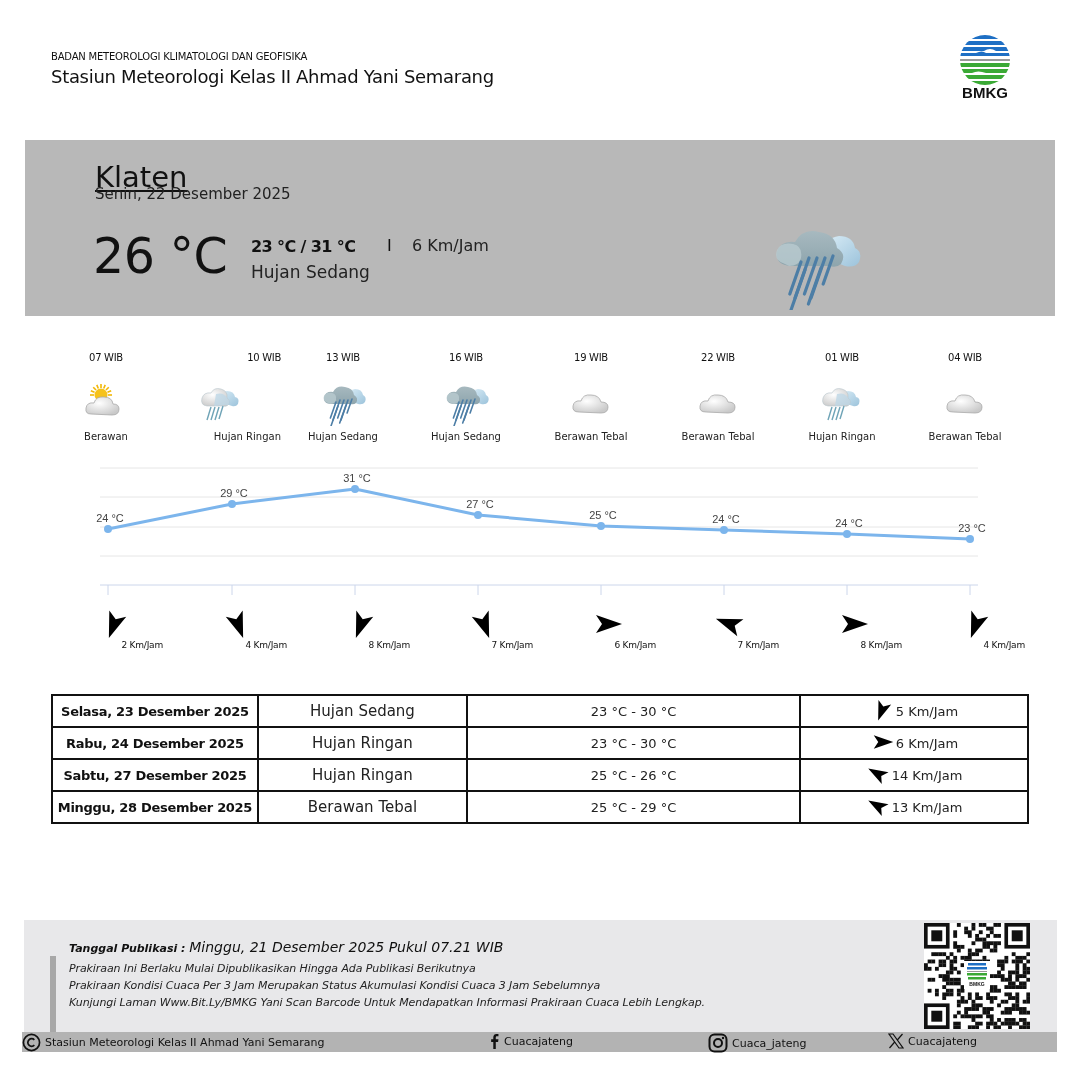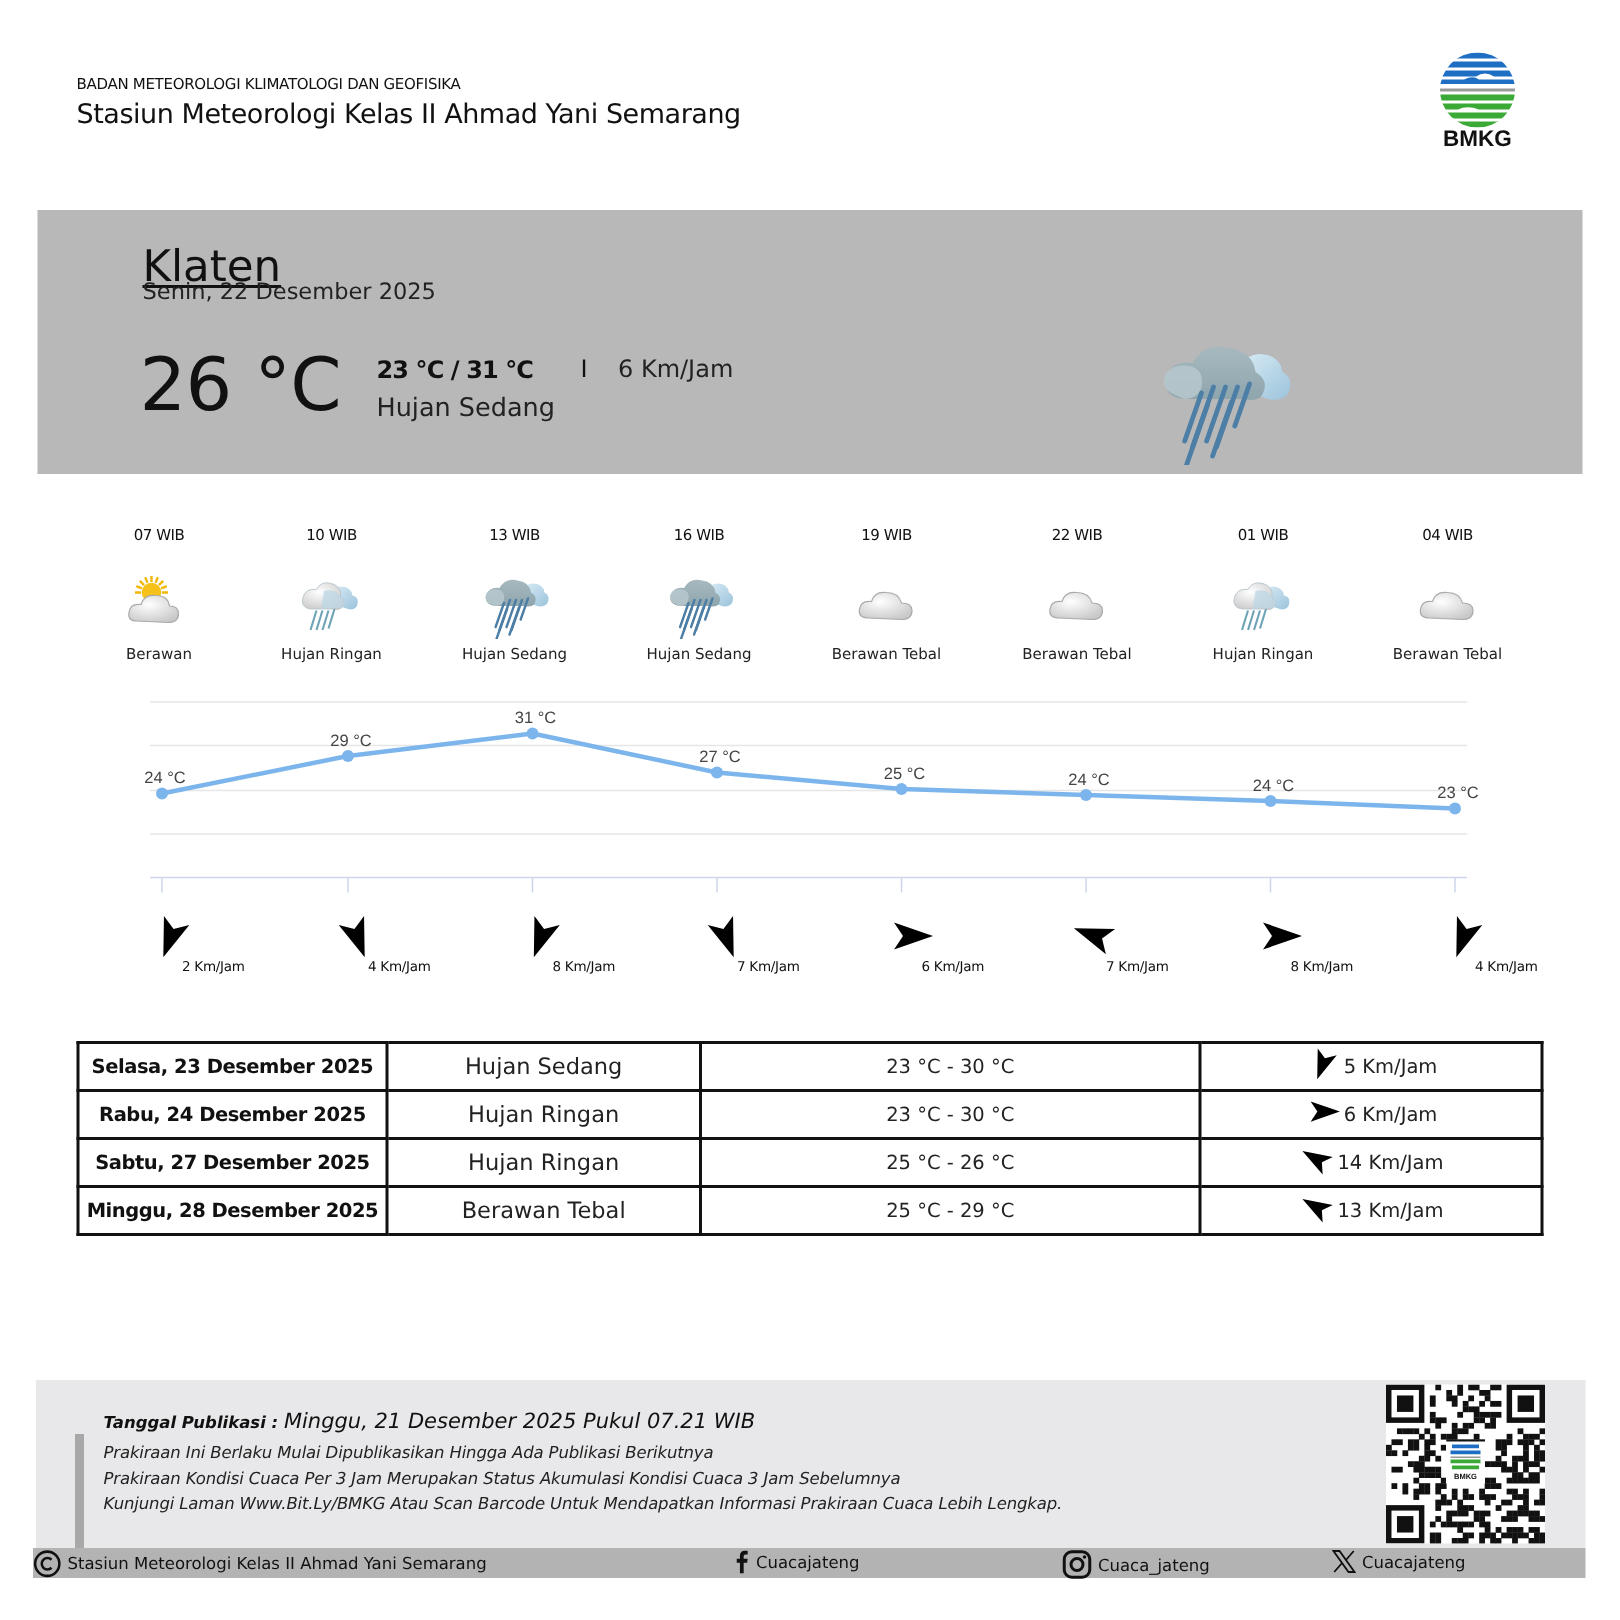--- a/index.html
+++ b/index.html
@@ -150,21 +150,21 @@
           <line x1="17.321215973444367" y1="12.532843272420994" x2="15.790482243984005" y2="8.837325142375848" stroke="#f2b705" stroke-width="1.6"></line>
           <line x1="20" y1="12" x2="19.999999999999996" y2="8" stroke="#f2b705" stroke-width="1.6"></line>
           <line x1="22.67878402655563" y1="12.532843272420994" x2="24.20951775601599" y2="8.837325142375848" stroke="#f2b705" stroke-width="1.6"></line>
           <line x1="24.94974746830583" y1="14.050252531694166" x2="27.77817459305202" y2="11.221825406947975" stroke="#f2b705" stroke-width="1.6"></line>
           <line x1="26.467156727579006" y1="16.321215973444367" x2="30.162674857624154" y2="14.790482243984005" stroke="#f2b705" stroke-width="1.6"></line>
           <line x1="27" y1="19" x2="31" y2="18.999999999999996" stroke="#f2b705" stroke-width="1.6"></line>
       <path d="M10 38 Q4 38 5 32 Q6 26 13 27 Q15 20 23 21 Q31 21 32 28 Q38 28 38 33 Q38 39 31 39 Z" fill="url(#cw)" stroke="#aaa" stroke-width="0.8"></path>
         </svg></div>
     <div class="hcond">Berawan</div>
     </div>
-    <div class="hcol" style="left: 161px;">
+    <div class="hcol" style="left: 161px; text-align: right;">
     <div class="htime">10 WIB</div>
     <div class="hicon"><svg width="50" height="50" viewBox="0 0 50 50">
     <defs>
       <radialGradient id="cw" cx="40%" cy="35%" r="70%">
               <stop offset="0" stop-color="#ffffff"></stop>
               <stop offset="1" stop-color="#c9c9c9"></stop>
             </radialGradient>
       <linearGradient id="cb" x1="0" y1="0" x2="1" y2="1">
               <stop offset="0" stop-color="#d9ecf6"></stop>
               <stop offset="1" stop-color="#9cc3db"></stop>
@@ -493,21 +493,21 @@
     </tbody>
   </table>
 
 <div class="abs" id="foot">
   <div class="abs" id="foot-bar"></div>
   <div class="abs" id="pub">
     <span class="pub-label">Tanggal Publikasi : </span><span class="pub-value">Minggu, 21 Desember 2025 Pukul 07.21 WIB</span>
   </div>
   <div class="note" style="top:42px">Prakiraan Ini Berlaku Mulai Dipublikasikan Hingga Ada Publikasi Berikutnya</div>
   <div class="note" style="top:59px">Prakiraan Kondisi Cuaca Per 3 Jam Merupakan Status Akumulasi Kondisi Cuaca 3 Jam Sebelumnya</div>
-  <div class="note" style="top:76px">Kunjungi Laman Www.Bit.Ly/BMKG Atau Scan Barcode Untuk Mendapatkan Informasi Prakiraan Cuaca Lebih Lengkap.</div>
+  <div class="note" style="top:76px">Kunjungi Laman Www.Bit.Ly/BMKG Yani Scan Barcode Untuk Mendapatkan Informasi Prakiraan Cuaca Lebih Lengkap.</div>
   <svg class="abs" id="qr" viewBox="0 0 106 106">
       <rect x="32.896551724137936" y="0" width="3.855172413793104" height="3.855172413793104" fill="#111"></rect>
       <rect x="47.51724137931035" y="0" width="3.855172413793104" height="3.855172413793104" fill="#111"></rect>
       <rect x="54.827586206896555" y="0" width="3.855172413793104" height="3.855172413793104" fill="#111"></rect>
       <rect x="58.48275862068966" y="0" width="3.855172413793104" height="3.855172413793104" fill="#111"></rect>
       <rect x="69.44827586206897" y="0" width="3.855172413793104" height="3.855172413793104" fill="#111"></rect>
       <rect x="73.10344827586208" y="0" width="3.855172413793104" height="3.855172413793104" fill="#111"></rect>
       <rect x="40.20689655172414" y="3.6551724137931036" width="3.855172413793104" height="3.855172413793104" fill="#111"></rect>
       <rect x="47.51724137931035" y="3.6551724137931036" width="3.855172413793104" height="3.855172413793104" fill="#111"></rect>
       <rect x="62.13793103448276" y="3.6551724137931036" width="3.855172413793104" height="3.855172413793104" fill="#111"></rect>

